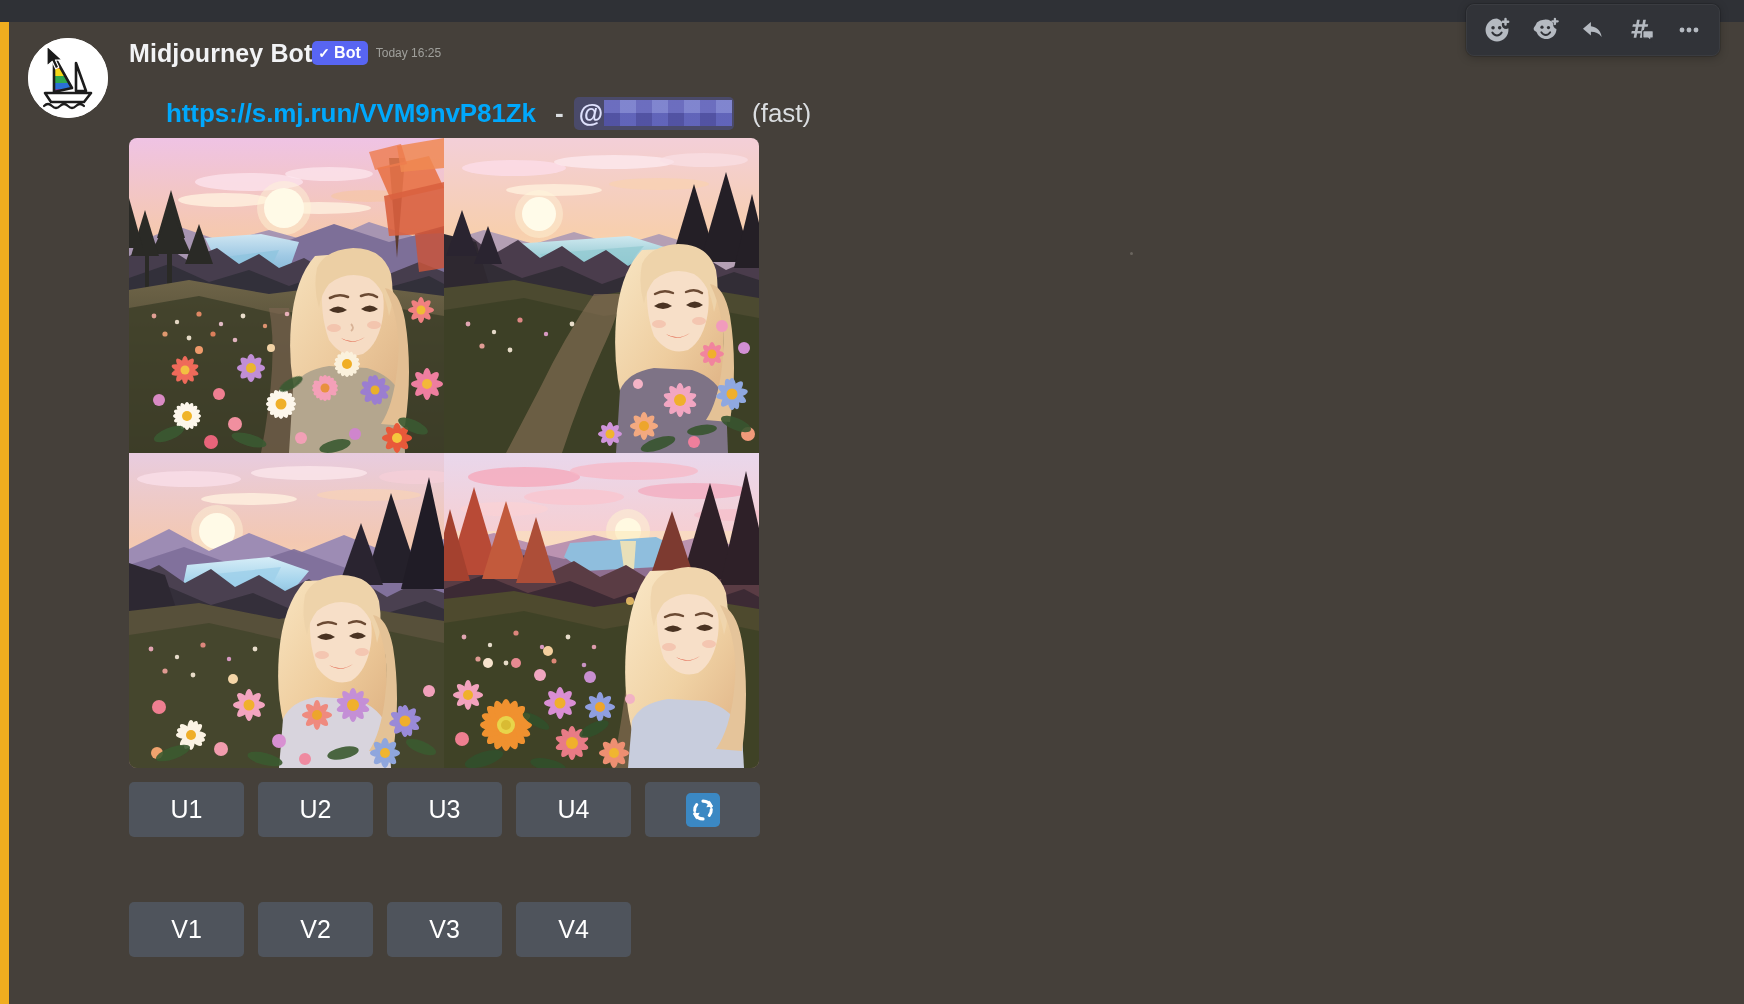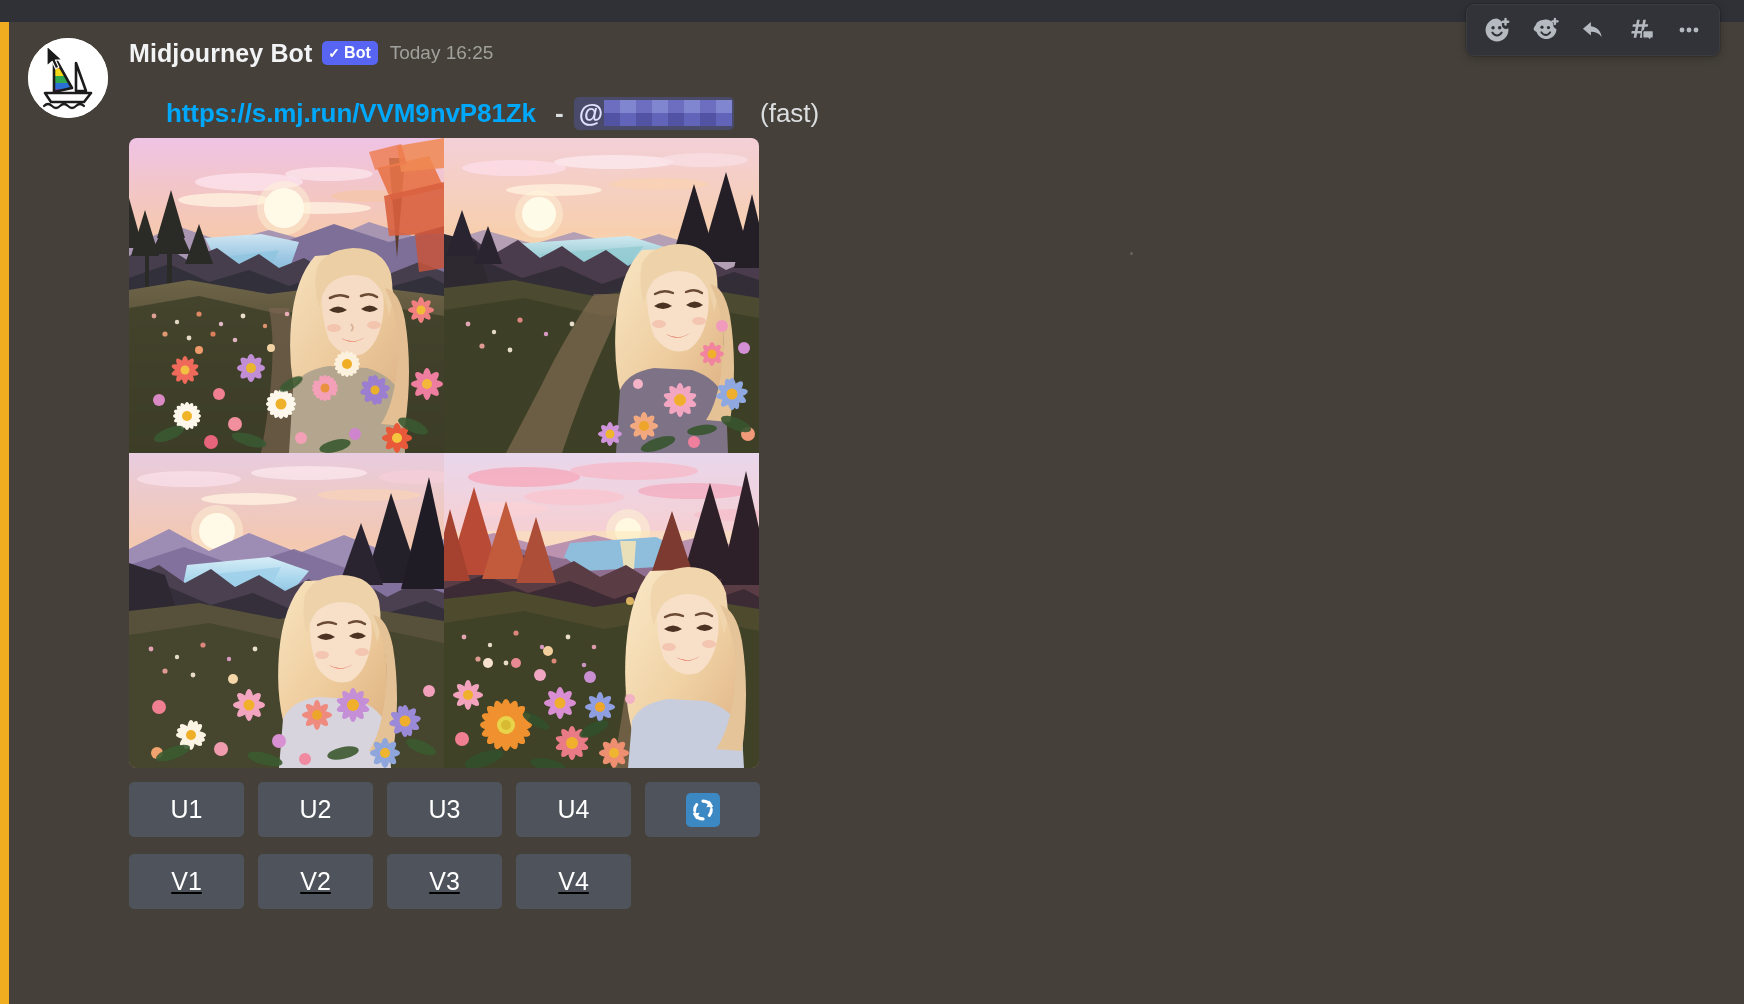--- a/index.html
+++ b/index.html
@@ -31,35 +31,35 @@
   .avatar {
     position: absolute; left: 28px; top: 16px;
     width: 80px; height: 80px; border-radius: 50%;
     background: #ffffff; overflow: hidden;
   }
   .avatar svg { display: block; width: 80px; height: 80px; }
 
   
   .msg-header {
     position: absolute; left: 129px; top: 14px;
-    display: flex; align-items: center; gap: 10px; height: 34px;
+    display: flex; align-items: center; height: 34px;
   }
   .author-name {
     color: #f2f3f5; font-size: 25px; font-weight: bold;
     letter-spacing: .1px; line-height: 30px;
   }
   .bot-tag {
     display: inline-flex; align-items: center; gap: 4px;
     background: #5865f2; color: #fff;
     border-radius: 5px; padding: 2px 7px 3px 6px;
     font-size: 16px; font-weight: bold; line-height: 19px;
   }
   .bot-check { font-size: 14px; line-height: 14px; }
   .timestamp {
-    color: #a0a09c; font-size: 19px; line-height: 22px; margin-left: 2px;
+    color: #a0a09c; font-size: 12px; line-height: 22px; margin-left: 8px;
   }
 
   
   .msg-body {
     position: absolute; left: 129px; top: 72px;
     display: flex; align-items: center; height: 38px; white-space: nowrap; margin-left: 37px;
   }
   .mj-link {
     color: #00a8fc; font-size: 26px; font-weight: bold;
     text-decoration: none; letter-spacing: -0.1px;
@@ -73,36 +73,36 @@
   }
   .mention .at { color: #dee0fc; font-size: 25px; font-weight: bold; line-height: 28px; }
   .redacted {
     display: inline-block; width: 128px; height: 26px; margin-left: 1px;
     background:
       repeating-linear-gradient(90deg,#6f6f9e 0 16px,#8487b6 16px 32px),
       repeating-linear-gradient(0deg,#5e5f86 0 13px,#7c7eab 13px 26px);
     background-blend-mode: overlay;
     filter: blur(0.4px);
   }
-  .fast-text { color: #dbdee1; font-size: 26px; padding-left: 26px; }
+  .fast-text { color: #dbdee1; font-size: 26px; padding-left: 18px; }
 
   
   .grid {
     position: absolute; left: 129px; top: 116px;
     width: 630px; height: 630px;
     display: grid; grid-template-columns: 1fr 1fr; grid-template-rows: 1fr 1fr;
     border-radius: 8px; overflow: hidden; gap: 0;
   }
   .tile { position: relative; overflow: hidden; }
   .tile svg { display: block; width: 100%; height: 100%; }
 
   
   .btn-row { position: absolute; left: 129px; display: flex; gap: 14px; }
   .btn-row.row1 { top: 760px; }
-  .btn-row.row2 { top: 832px; text-decoration: underline; }
+  .btn-row.row2 { top: 880px; }
   .mj-btn {
     width: 115px; height: 55px;
     background: #4f545c; border: none; border-radius: 5px;
     color: #ffffff; font-family: "Liberation Sans", sans-serif;
     font-size: 25px; font-weight: normal;
     display: flex; align-items: center; justify-content: center;
     cursor: pointer;
   }
   .mj-btn.emoji-btn { font-size: 0; }
   .reroll-emoji { width: 34px; height: 34px; display: block; }

